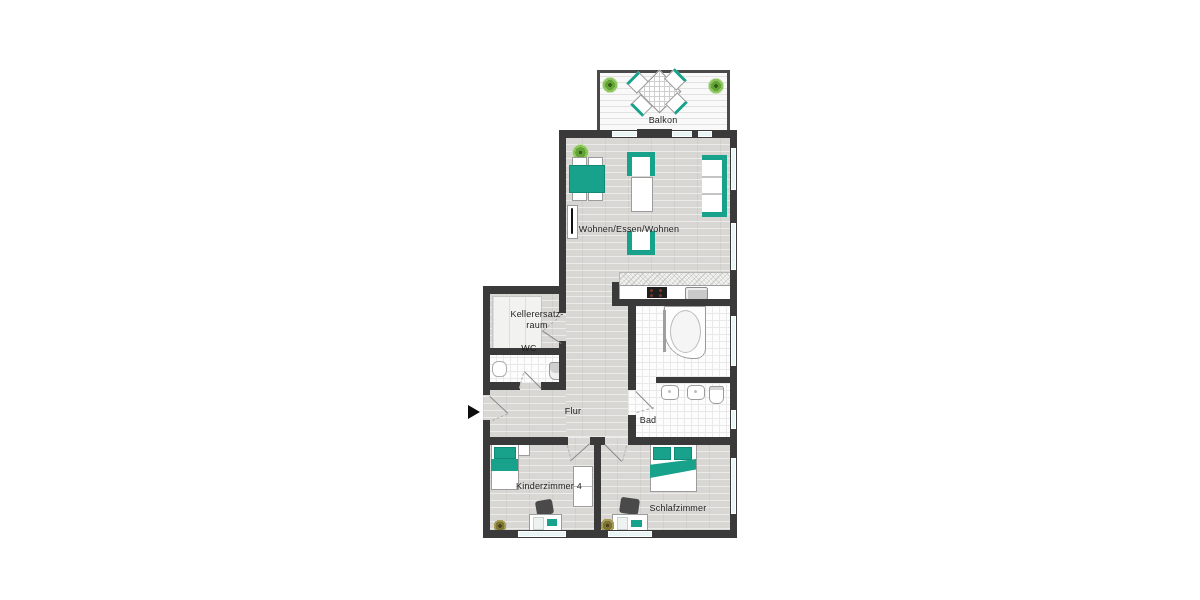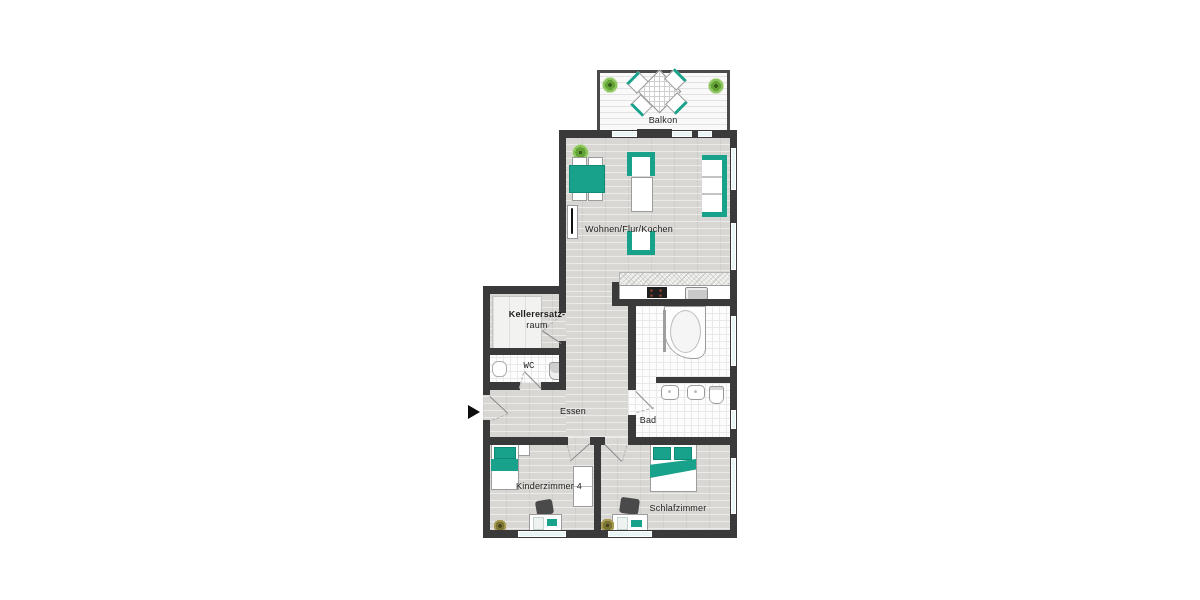--- a/index.html
+++ b/index.html
@@ -168,22 +168,22 @@
   <div class="sline" style="left:636px;top:391px;width:25px;transform:rotate(45deg);"></div>
   <div class="dline" style="left:654px;top:408px;width:18px;transform:rotate(164deg);"></div>
   <div class="sline" style="left:590px;top:444px;width:26px;transform:rotate(138deg);"></div>
   <div class="dline" style="left:571px;top:461px;width:16px;transform:rotate(-105deg);"></div>
   <div class="sline" style="left:605px;top:444px;width:24px;transform:rotate(45deg);"></div>
   <div class="dline" style="left:622px;top:461px;width:16px;transform:rotate(-75deg);"></div>
 
   <div class="abs" style="left:468px;top:405px;width:0;height:0;border-left:12px solid #0d0d0d;border-top:7px solid transparent;border-bottom:7px solid transparent;"></div>
 
   <div class="label" style="left:663px;top:120px;">Balkon</div>
-  <div class="label" style="left:629px;top:229px;">Wohnen/Flur/Kochen</div>
-  <div class="label" style="left:537px;top:314px;font-weight:bold;">Kellerersatz-</div>
+  <div class="label" style="left:629px;top:229px;">Wohnen/Essen/Wohnen</div>
+  <div class="label" style="left:537px;top:314px;">Kellerersatz-</div>
   <div class="label" style="left:537px;top:325px;">raum</div>
-  <div class="label" style="left:529px;top:366px;font-family:Liberation Mono, monospace;">WC</div>
-  <div class="label" style="left:573px;top:411px;">Essen</div>
+  <div class="label" style="left:529px;top:348px;">WC</div>
+  <div class="label" style="left:573px;top:411px;">Flur</div>
   <div class="label" style="left:648px;top:420px;">Bad</div>
   <div class="label" style="left:549px;top:486px;">Kinderzimmer 4</div>
   <div class="label" style="left:678px;top:508px;">Schlafzimmer</div>
 
 </div>
 
 </body></html>

